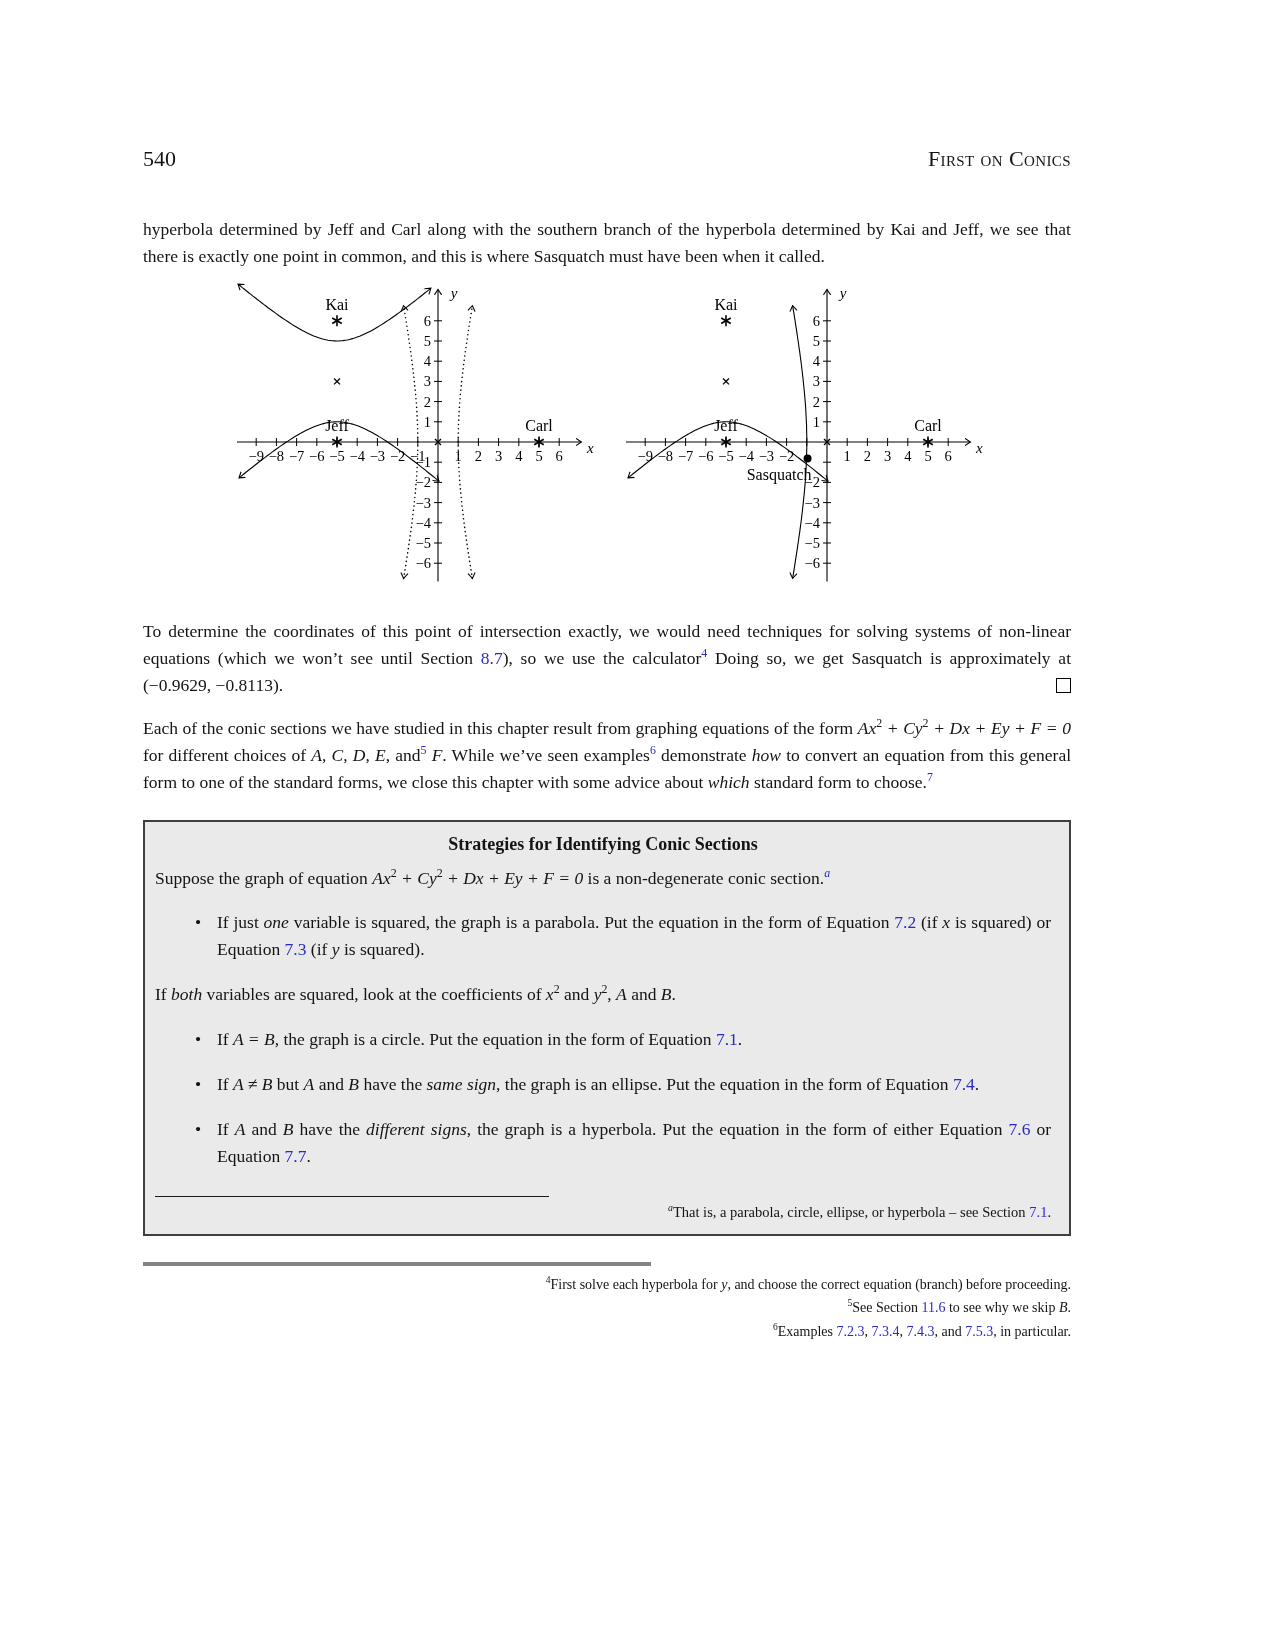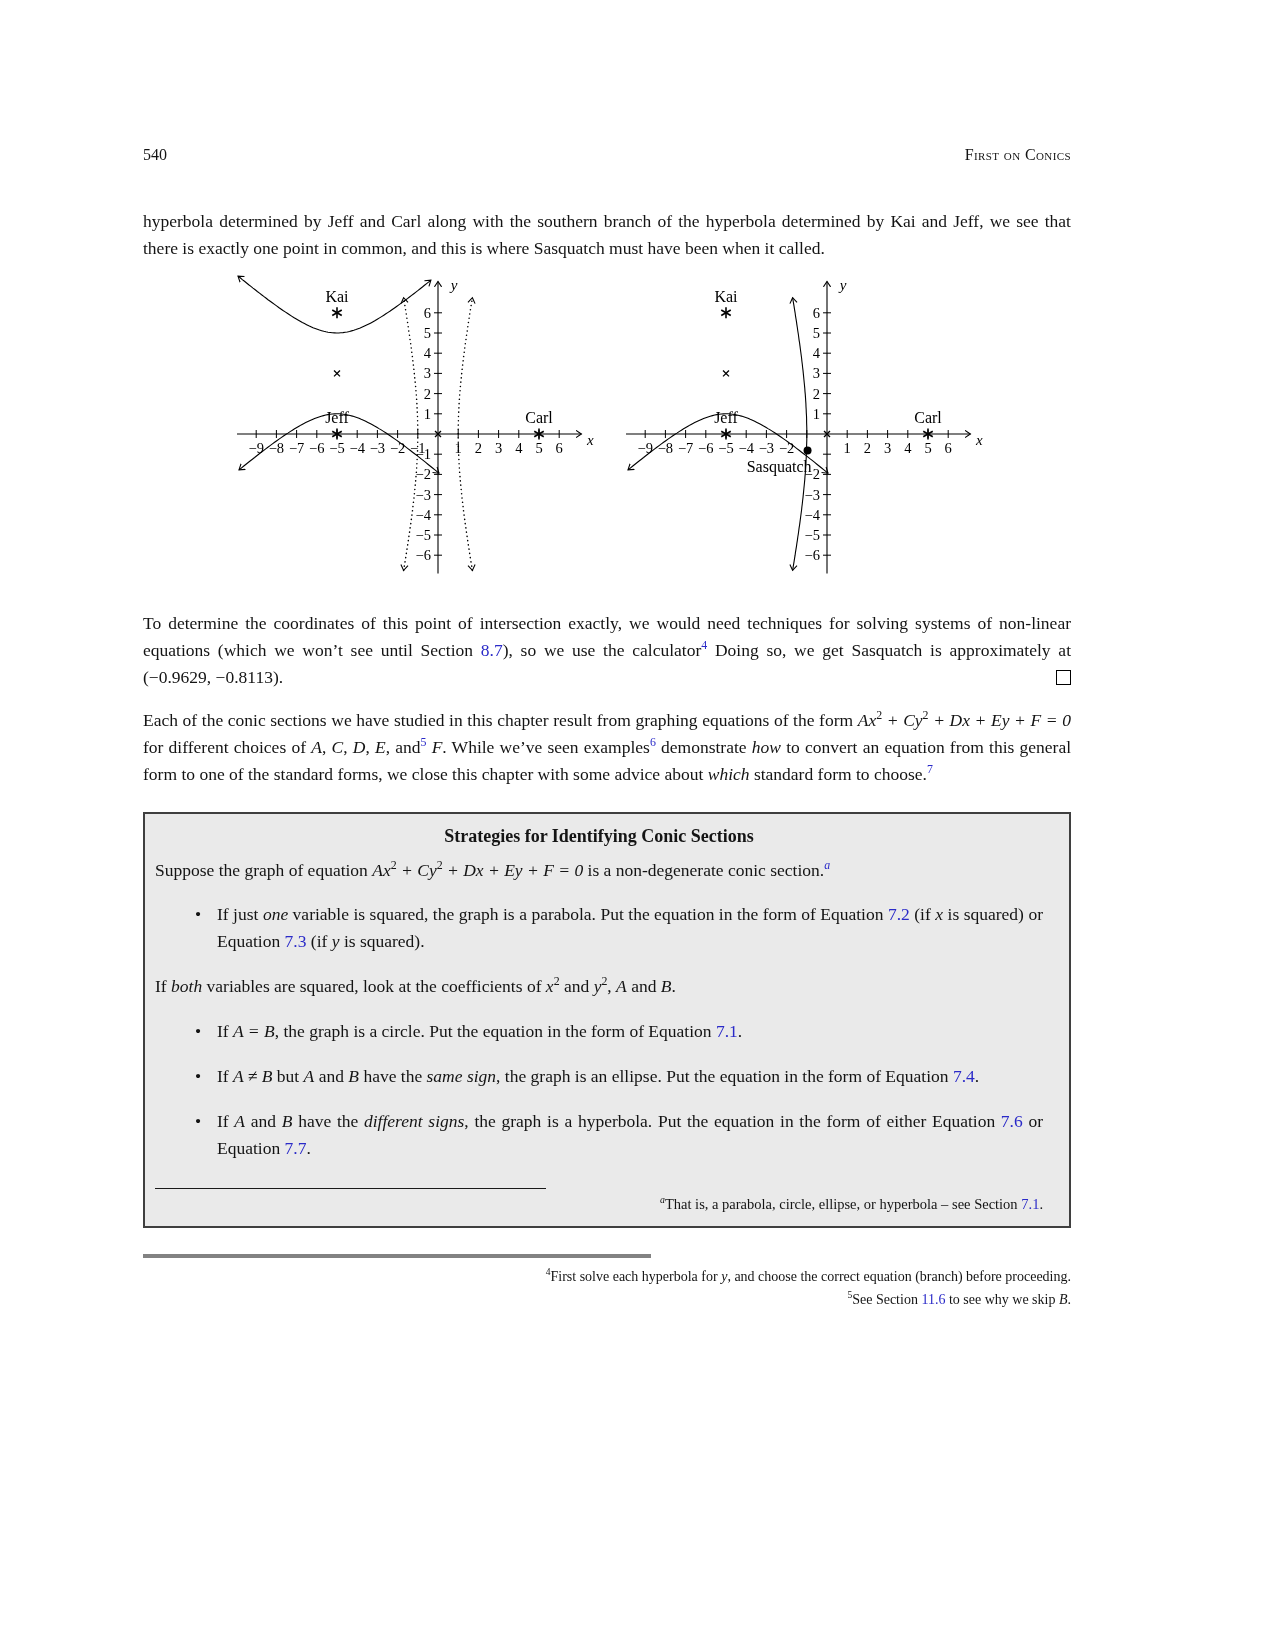--- a/index.html
+++ b/index.html
@@ -1,34 +1,34 @@
 <!DOCTYPE html>
 <html><head>
 <meta charset="utf-8">
 <style>
   html,body{margin:0;padding:0;background:#ffffff;}
   .page{position:relative;width:1275px;height:1650px;background:#fff;overflow:hidden;
         font-family:"Liberation Serif","DejaVu Serif",serif;color:#141414;}
   .content{position:absolute;left:143px;top:146px;width:928px;}
-  .hdr{display:flex;justify-content:space-between;align-items:center;font-size:16px;}
+  .hdr{display:flex;justify-content:space-between;align-items:center;font-size:22px;}
   .smallcaps{font-variant:small-caps;letter-spacing:.4px;}
   p{margin:0;text-align:right;}
   .bodytext{font-size:17.5px;line-height:1.54;text-align:justify;}
   .para1{margin-top:44px;}
   .figrow{margin-top:10px;display:flex;justify-content:center;gap:14px;}
   .figrow svg{display:block;}
   .para2{margin-top:20px;}
   .para3{margin-top:16px;}
   sup{font-size:68%;line-height:0;}
   .seg-i,.seg-m,.seg-si{font-style:italic;}
   .seg-l,.seg-sl,.seg-sli{color:#2a2ac8;}
   .seg-sli{font-style:italic;}
   .seg-q{float:right;width:13px;height:13px;border:1.5px solid #000;margin-top:6px;}
   .stratbox{margin-top:24px;border:2px solid #3f3f3f;background:#eaeaea;
-            padding:10px 26px 10px 10px;}
+            padding:10px 18px 10px 10px;}
   .boxtitle{text-align:center;font-weight:bold;font-size:18px;margin:2px 0 10px;}
   .boxintro{font-size:17.5px;line-height:1.54;text-align:justify;}
   .bullet{position:relative;margin:18px 0 0 0;padding-left:62px;font-size:17.5px;
           line-height:1.54;text-align:justify;}
   .bullet .bdot{position:absolute;left:40px;top:0;}
   .boxmid{margin-top:18px;font-size:17.5px;line-height:1.54;text-align:justify;}
   .boxfnrule{width:44%;border:none;border-top:1.5px solid #1a1a1a;margin:26px 0 5px 0;}
   .boxfn{font-size:14.5px;line-height:1.5;padding-left:14px;}
   .fnrule{width:508px;border:none;border-top:4px solid #828282;margin:26px 0 8px 0;}
   .fnote{font-size:14px;line-height:1.55;padding-left:20px;margin-top:2px;}
@@ -247,15 +247,16 @@
         <span><span class="seg-n">If </span><span class="seg-m">A</span><span class="seg-n"> and </span><span class="seg-m">B</span><span class="seg-n"> have the </span><span class="seg-i">different signs</span><span class="seg-n">, the graph is a hyperbola. Put the equation in the form of either Equation </span><span class="seg-l">7.6</span><span class="seg-n"> or Equation </span><span class="seg-l">7.7</span><span class="seg-n">.</span></span>
       </p>
 
       <hr class="boxfnrule">
       <p class="boxfn"><sup class="seg-si">a</sup><span class="seg-n">That is, a parabola, circle, ellipse, or hyperbola – see Section </span><span class="seg-l">7.1</span><span class="seg-n">.</span></p>
     </div>
 
     <hr class="fnrule">
     <p class="fnote"><sup class="seg-s">4</sup><span class="seg-n">First solve each hyperbola for </span><span class="seg-m">y</span><span class="seg-n">, and choose the correct equation (branch) before proceeding.</span></p>
     <p class="fnote"><sup class="seg-s">5</sup><span class="seg-n">See Section </span><span class="seg-l">11.6</span><span class="seg-n"> to see why we skip </span><span class="seg-m">B</span><span class="seg-n">.</span></p>
+    <p class="fnote"><sup class="seg-s">6</sup><span class="seg-n">Examples </span><span class="seg-l">7.2.3</span><span class="seg-n">, </span><span class="seg-l">7.3.4</span><span class="seg-n">, </span><span class="seg-l">7.4.3</span><span class="seg-n">, and </span><span class="seg-l">7.5.3</span><span class="seg-n">, in particular.</span></p>
 
   </div>
 </div>
 
 </body></html>

